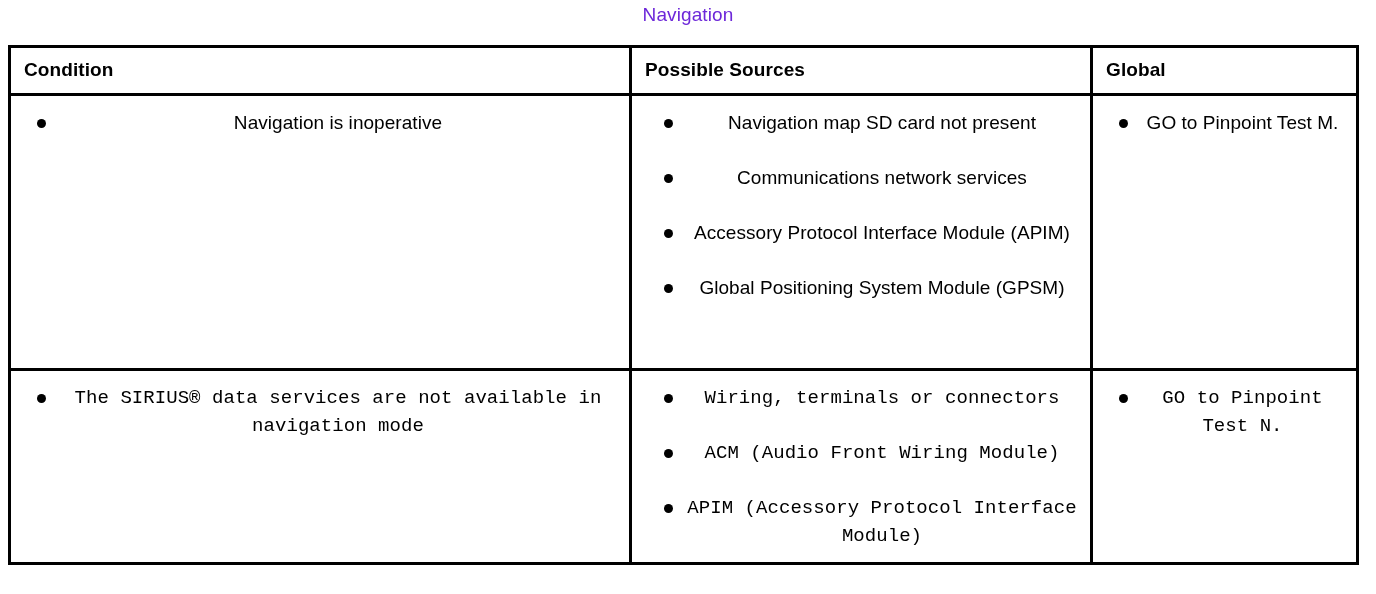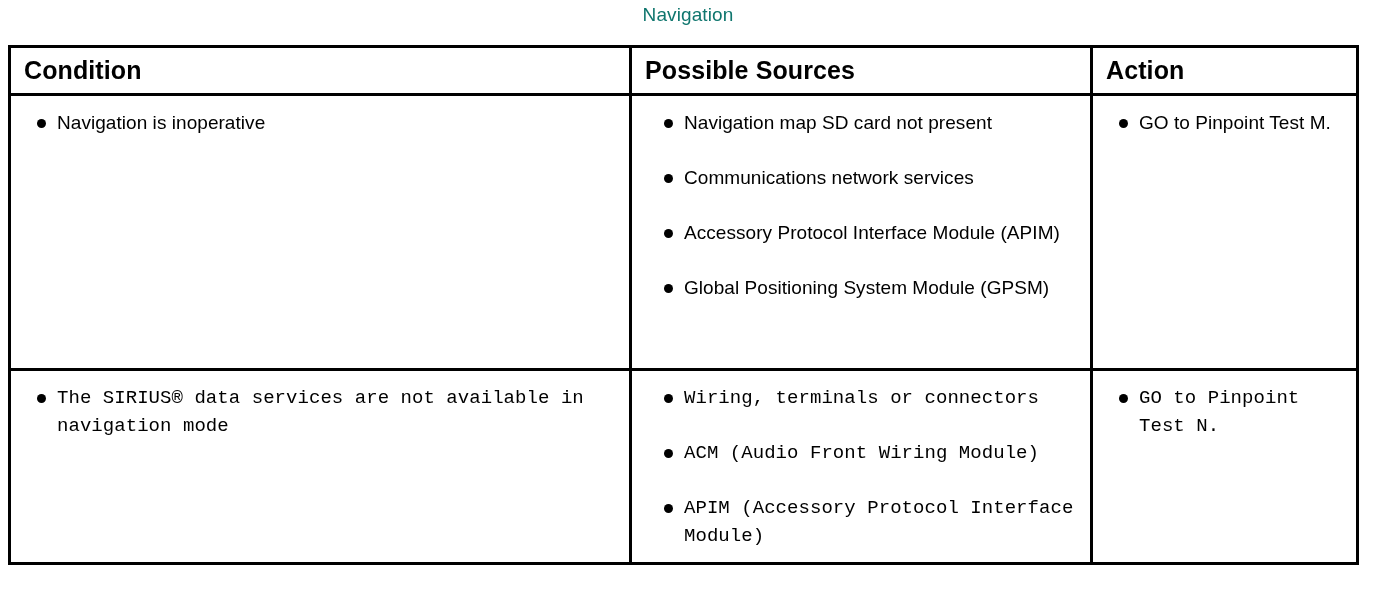--- a/index.html
+++ b/index.html
@@ -18,21 +18,21 @@
   }
 
   
   .page-title {
     width: 100%;
     text-align: center;
     font-size: 19px;
     line-height: 22px;
     padding-top: 4px;
     letter-spacing: 0.1px;
-    color: #0f766e;
+    color: #6d28d9;
   }
 
   
   .table-wrap {
     position: absolute;
     left: 8px;
     top: 45px;
     width: 1348px;
   }
 
@@ -61,31 +61,32 @@
   }
   table.diag tr:last-child td {
     border-bottom: none;
   }
 
   
   thead th {
     height: 45px;
   }
   .hdr-label {
-    font-size: 25px;
+    font-size: 19px;
     font-weight: bold;
     line-height: 22px;
     text-align: left;
     padding: 11px 0 0 13px;
     letter-spacing: 0.1px;
   }
 
   
   .cell {
     padding: 13px 10px 12px 10px;
+    text-align: center;
   }
   .cell--sources { padding-left: 16px; }
   .cell--action  { }
 
   .bullet-list {
     list-style: none;
     margin: 0;
     padding: 0;
   }
   .bullet-list li {
@@ -131,21 +132,21 @@
     </colgroup>
     <thead>
       <tr>
         <th>
           <div class="hdr-label">Condition</div>
         </th>
         <th>
           <div class="hdr-label">Possible Sources</div>
         </th>
         <th>
-          <div class="hdr-label">Action</div>
+          <div class="hdr-label">Global</div>
         </th>
       </tr>
     </thead>
     <tbody>
 
       <tr class="row-1">
         <td>
           <div class="cell">
             <ul class="bullet-list">
               <li>

